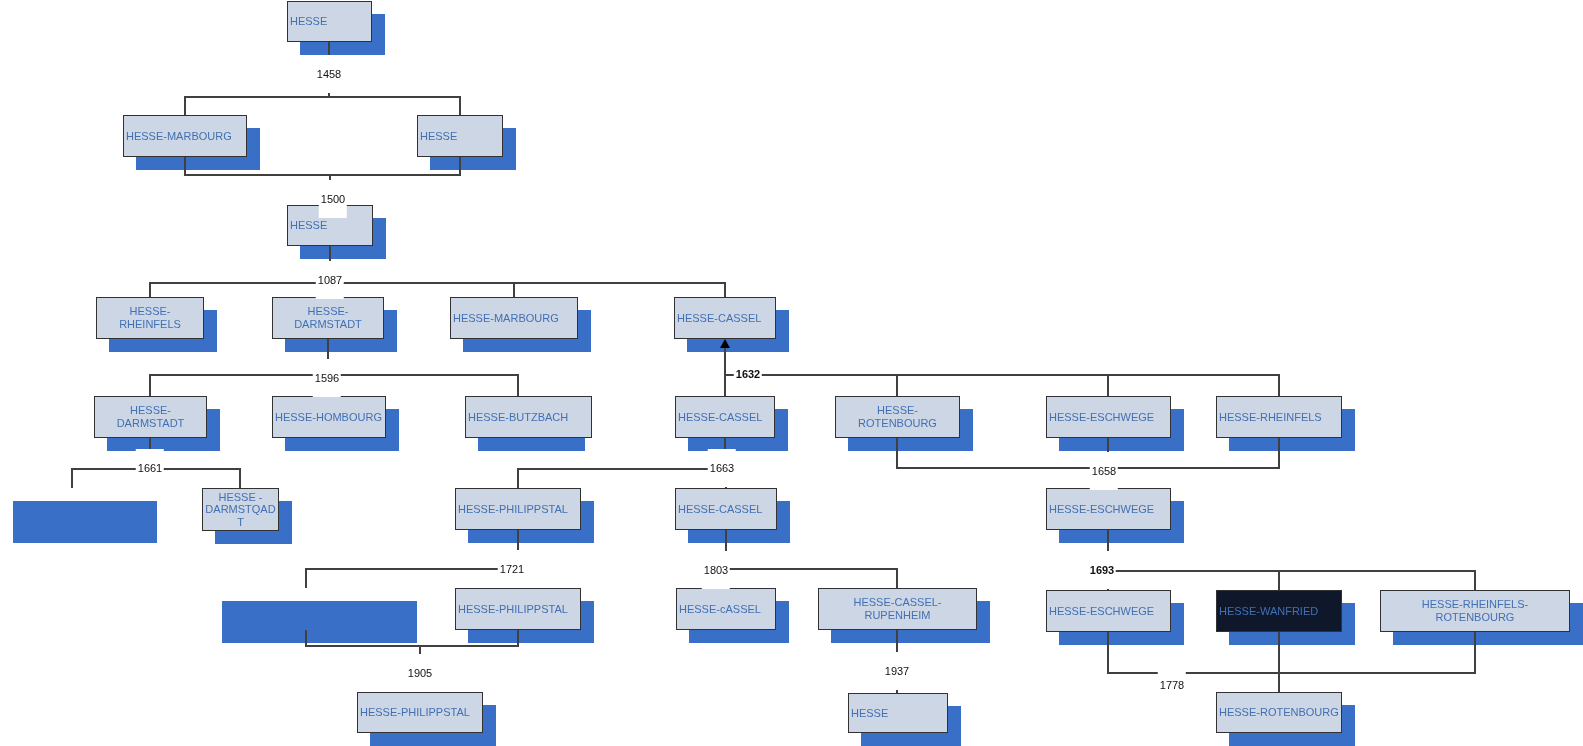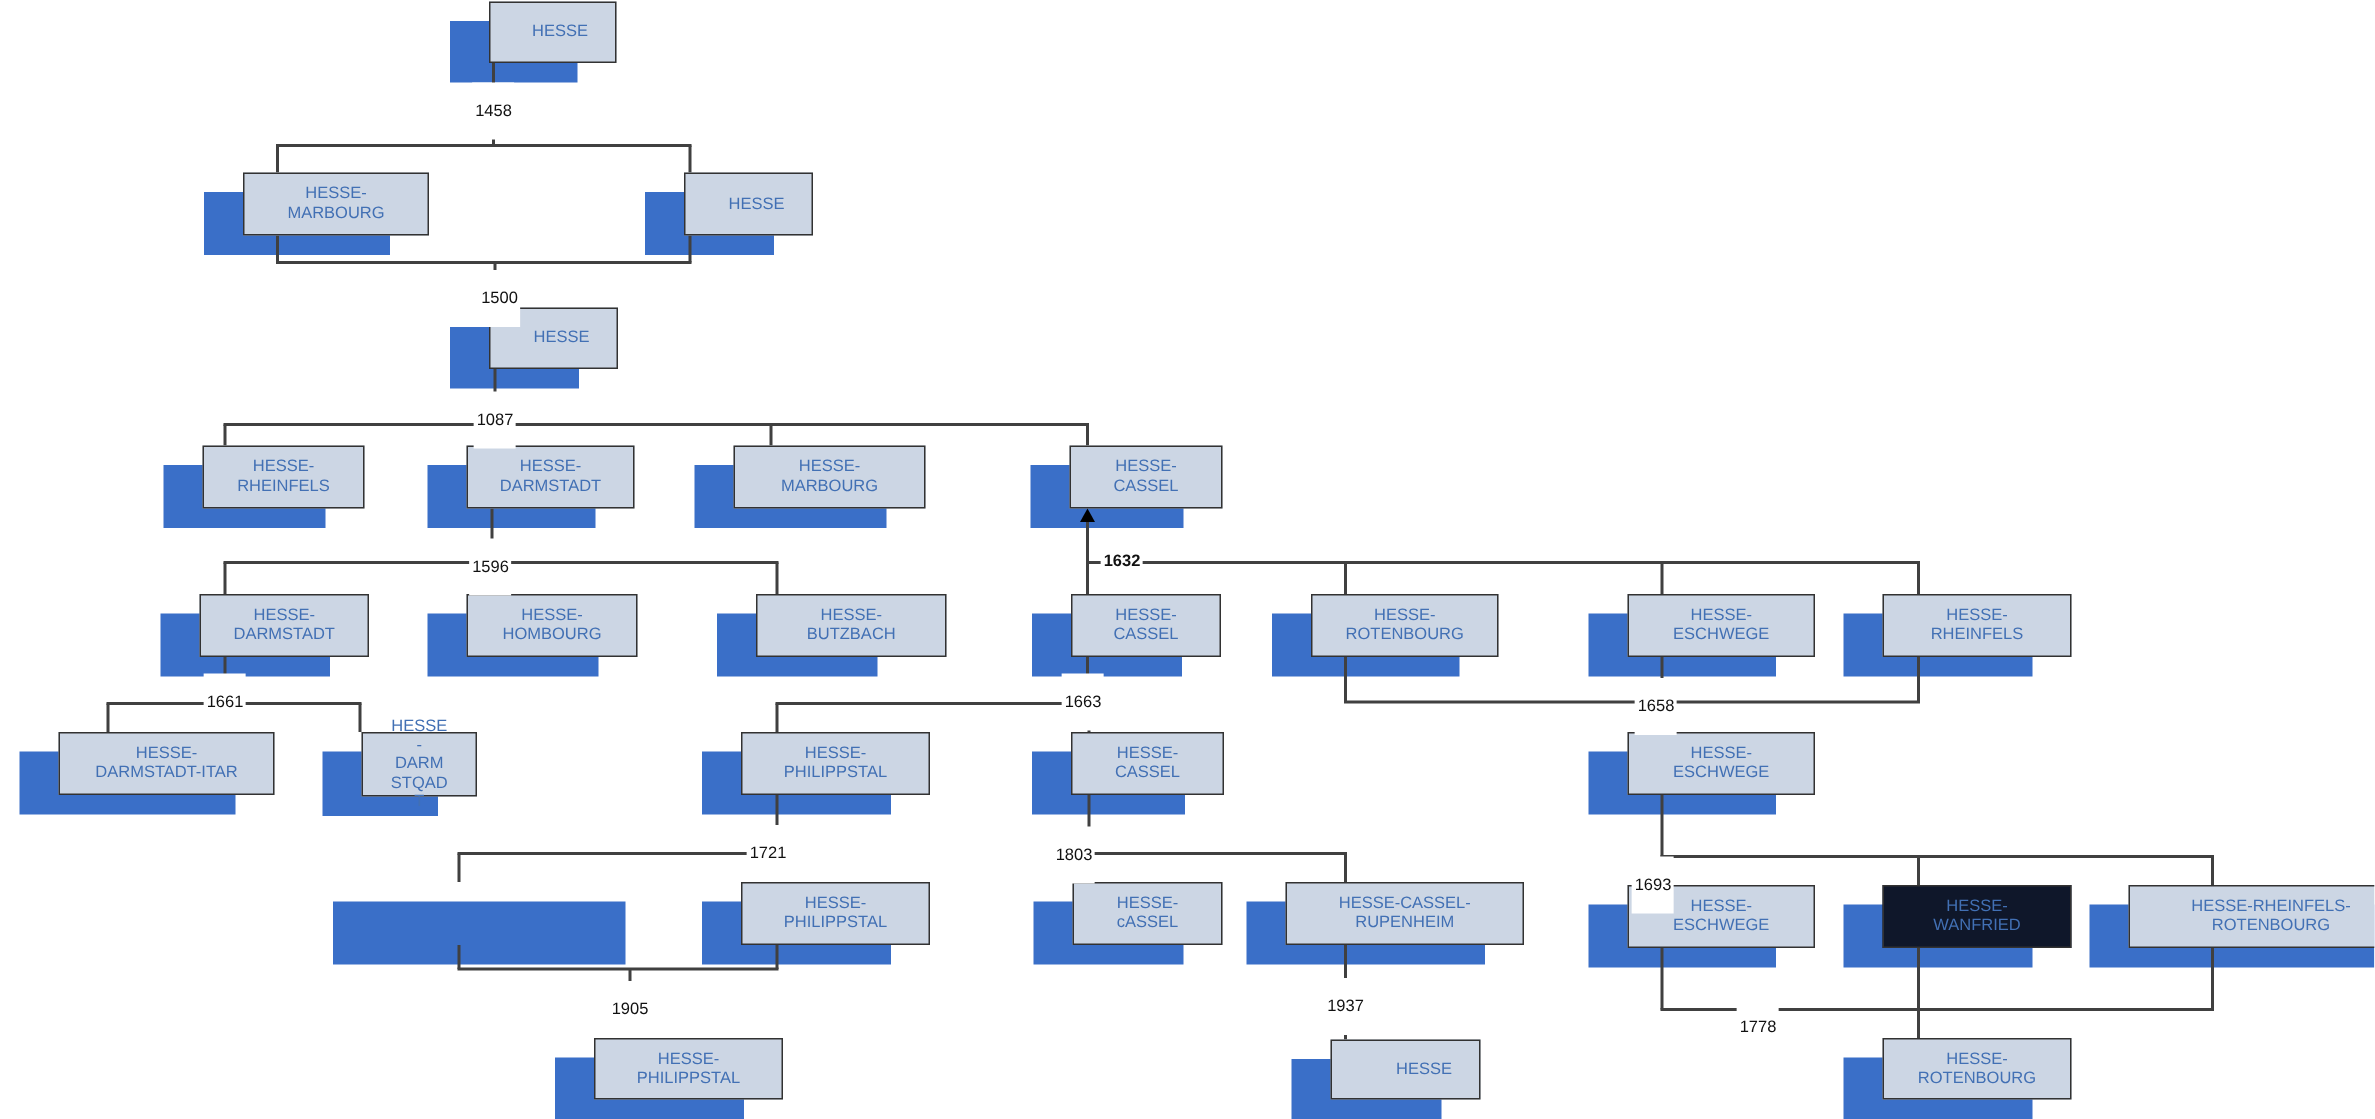--- a/index.html
+++ b/index.html
@@ -17,27 +17,26 @@
   .seg{
     position:absolute;
     z-index:2;
   }
   .node{
     position:absolute;
     z-index:3;
     box-sizing:border-box;
     display:flex;
     align-items:center;
-    justify-content:flex-end;
+    justify-content:flex-start;
     text-align:center;
     font-size:11px;
     line-height:1.15;
-    padding:1px 18px;
+    padding:1px 2px;
     word-break:break-word;
-    margin-left:39px;
   }
   .year{
     position:absolute;
     z-index:4;
     font-size:11px;
     color:#111111;
     background:#ffffff;
     padding:13px 2px;
     transform:translateX(-50%);
     white-space:nowrap;
@@ -165,23 +164,20 @@
     </div>
     <div class="node-shadow" style="left: 1059px; top: 409px; width: 125px; height: 42px; background: rgb(58, 111, 200);"></div>
     <div class="node" style="left: 1046px; top: 396px; width: 125px; height: 42px; background: rgb(204, 214, 228); border: 1.5px solid rgb(50, 50, 50); color: rgb(66, 112, 180);">
       <span>HESSE-ESCHWEGE</span>
     </div>
     <div class="node-shadow" style="left: 1229px; top: 409px; width: 126px; height: 42px; background: rgb(58, 111, 200);"></div>
     <div class="node" style="left: 1216px; top: 396px; width: 126px; height: 42px; background: rgb(204, 214, 228); border: 1.5px solid rgb(50, 50, 50); color: rgb(66, 112, 180);">
       <span>HESSE-RHEINFELS</span>
     </div>
     <div class="node-shadow" style="left: 13px; top: 501px; width: 144px; height: 42px; background: rgb(58, 111, 200);"></div>
-    <div class="node" style="left: 0px; top: 488px; width: 144px; height: 42px; background: rgb(204, 214, 228); border: 1.5px solid rgb(50, 50, 50); color: rgb(66, 112, 180);">
-      <span>HESSE-DARMSTADT-ITAR</span>
-    </div>
     <div class="node-shadow" style="left: 215px; top: 501px; width: 77px; height: 43px; background: rgb(58, 111, 200);"></div>
     <div class="node" style="left: 202px; top: 488px; width: 77px; height: 43px; background: rgb(204, 214, 228); border: 1.5px solid rgb(50, 50, 50); color: rgb(66, 112, 180);">
       <span>HESSE - DARMSTQADT</span>
     </div>
     <div class="node-shadow" style="left: 468px; top: 501px; width: 126px; height: 42px; background: rgb(58, 111, 200);"></div>
     <div class="node" style="left: 455px; top: 488px; width: 126px; height: 42px; background: rgb(204, 214, 228); border: 1.5px solid rgb(50, 50, 50); color: rgb(66, 112, 180);">
       <span>HESSE-PHILIPPSTAL</span>
     </div>
     <div class="node-shadow" style="left: 688px; top: 501px; width: 102px; height: 42px; background: rgb(58, 111, 200);"></div>
     <div class="node" style="left: 675px; top: 488px; width: 102px; height: 42px; background: rgb(204, 214, 228); border: 1.5px solid rgb(50, 50, 50); color: rgb(66, 112, 180);">
@@ -231,18 +227,18 @@
     <div class="year" style="left: 329px; top: 55px; color: rgb(17, 17, 17);">1458</div>
     <div class="year" style="left: 333px; top: 180px; color: rgb(17, 17, 17);">1500</div>
     <div class="year" style="left: 330px; top: 261px; color: rgb(17, 17, 17);">1087</div>
     <div class="year" style="left: 327px; top: 359px; color: rgb(17, 17, 17);">1596</div>
     <div class="year" style="left: 748px; top: 355px; color: rgb(17, 17, 17); font-weight: bold;">1632</div>
     <div class="year" style="left: 150px; top: 449px; color: rgb(17, 17, 17);">1661</div>
     <div class="year" style="left: 722px; top: 449px; color: rgb(17, 17, 17);">1663</div>
     <div class="year" style="left: 1104px; top: 452px; color: rgb(17, 17, 17);">1658</div>
     <div class="year" style="left: 512px; top: 550px; color: rgb(17, 17, 17);">1721</div>
     <div class="year" style="left: 716px; top: 551px; color: rgb(17, 17, 17); text-align: center;">1803</div>
-    <div class="year" style="left: 1102px; top: 571px; color: rgb(17, 17, 17);">1693</div>
+    <div class="year" style="left: 1102px; top: 551px; color: rgb(17, 17, 17); font-weight: bold;">1693</div>
     <div class="year" style="left: 420px; top: 654px; color: rgb(17, 17, 17);">1905</div>
     <div class="year" style="left: 897px; top: 652px; color: rgb(17, 17, 17);">1937</div>
     <div class="year" style="left: 1172px; top: 666px; color: rgb(17, 17, 17);">1778</div>
     <div class="arrow-up" style="left: 720px; top: 339px; border-bottom: 9px solid rgb(0, 0, 0);"></div>
   </div>
 
 </body></html>

